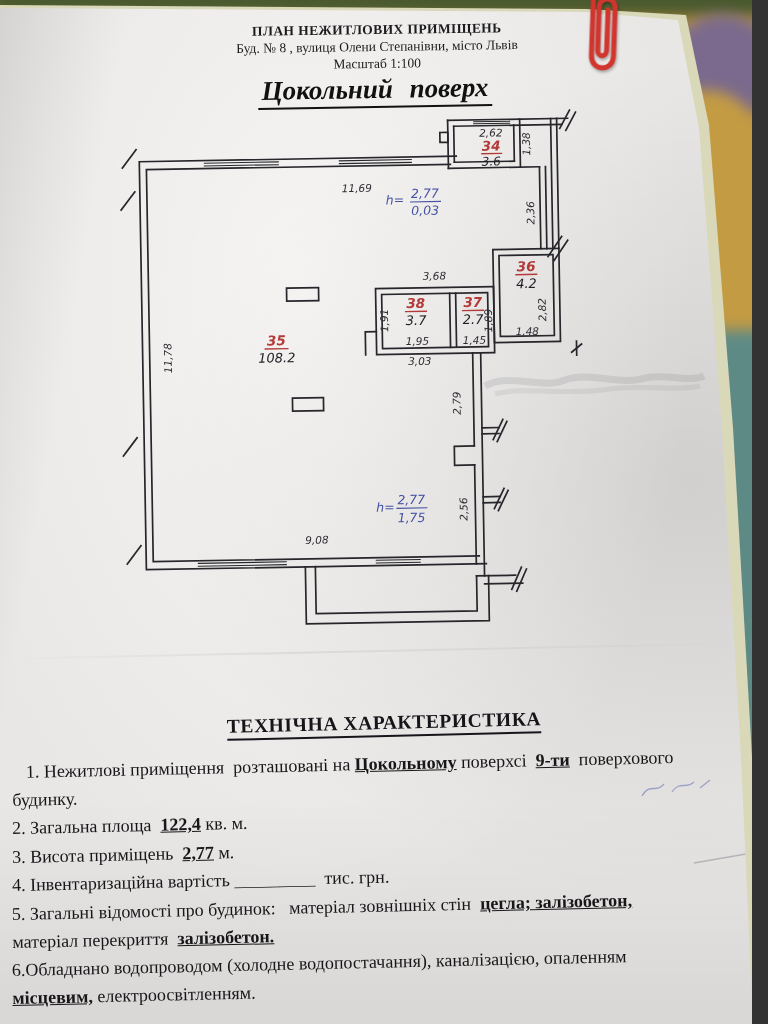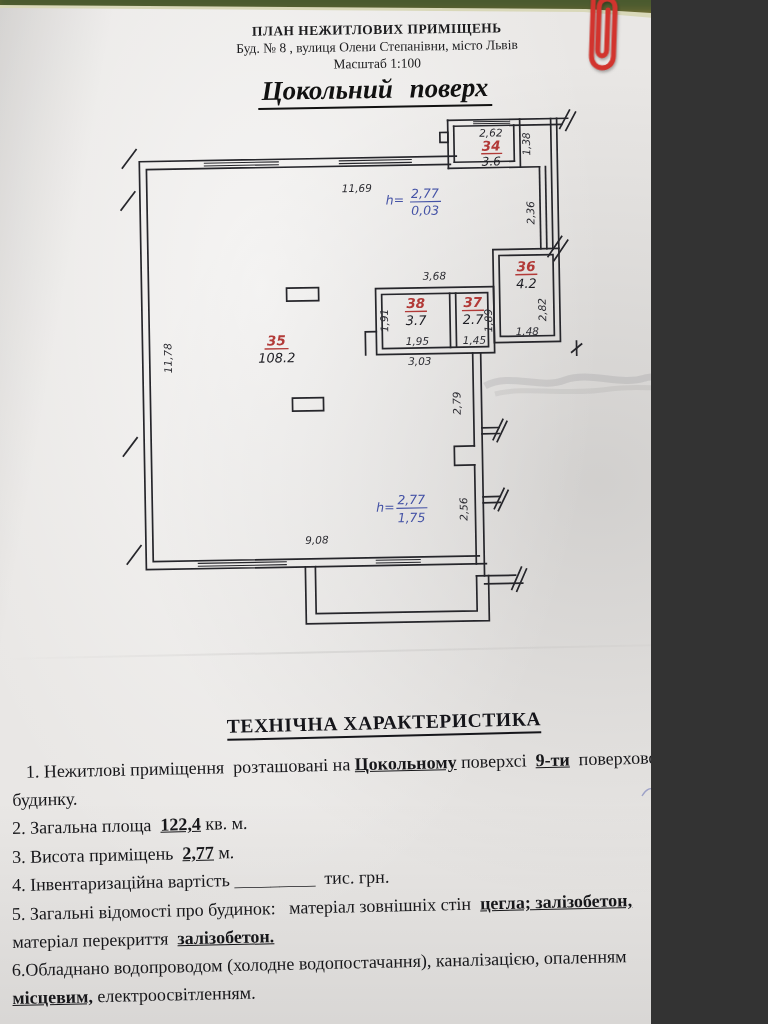--- a/index.html
+++ b/index.html
@@ -1,16 +1,16 @@
 <!DOCTYPE html>
 <html><head>
 <meta charset="utf-8">
 <style>
   html,body{margin:0;padding:0;background:#333;}
-  .stage{position:relative;width:651px;height:1024px;overflow:hidden;
+  .stage{position:relative;width:752px;height:1024px;overflow:hidden;
          font-family:"Liberation Serif","DejaVu Serif",serif;}
 
   
   .fabric{position:absolute;inset:0;background:#b8913f;}
   .patch{position:absolute;filter:blur(7px);}
   .patch.olive{left:-10px;top:-14px;width:800px;height:30px;background:#49592f;}
   .patch.purple{left:668px;top:14px;width:110px;height:110px;background:#7b6a8d;border-radius:50%;}
   .patch.gold2{left:600px;top:90px;width:180px;height:280px;background:#c39b43;border-radius:40%;}
   .patch.teal{left:672px;top:330px;width:110px;height:710px;background:#5e8a86;}
   .patch.teal2{left:700px;top:960px;width:80px;height:80px;background:#4d7d7c;}

